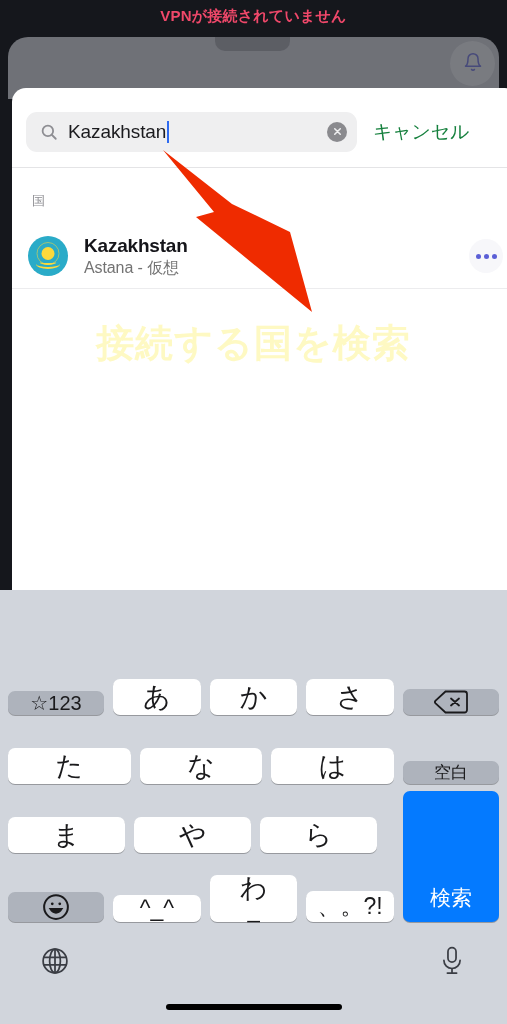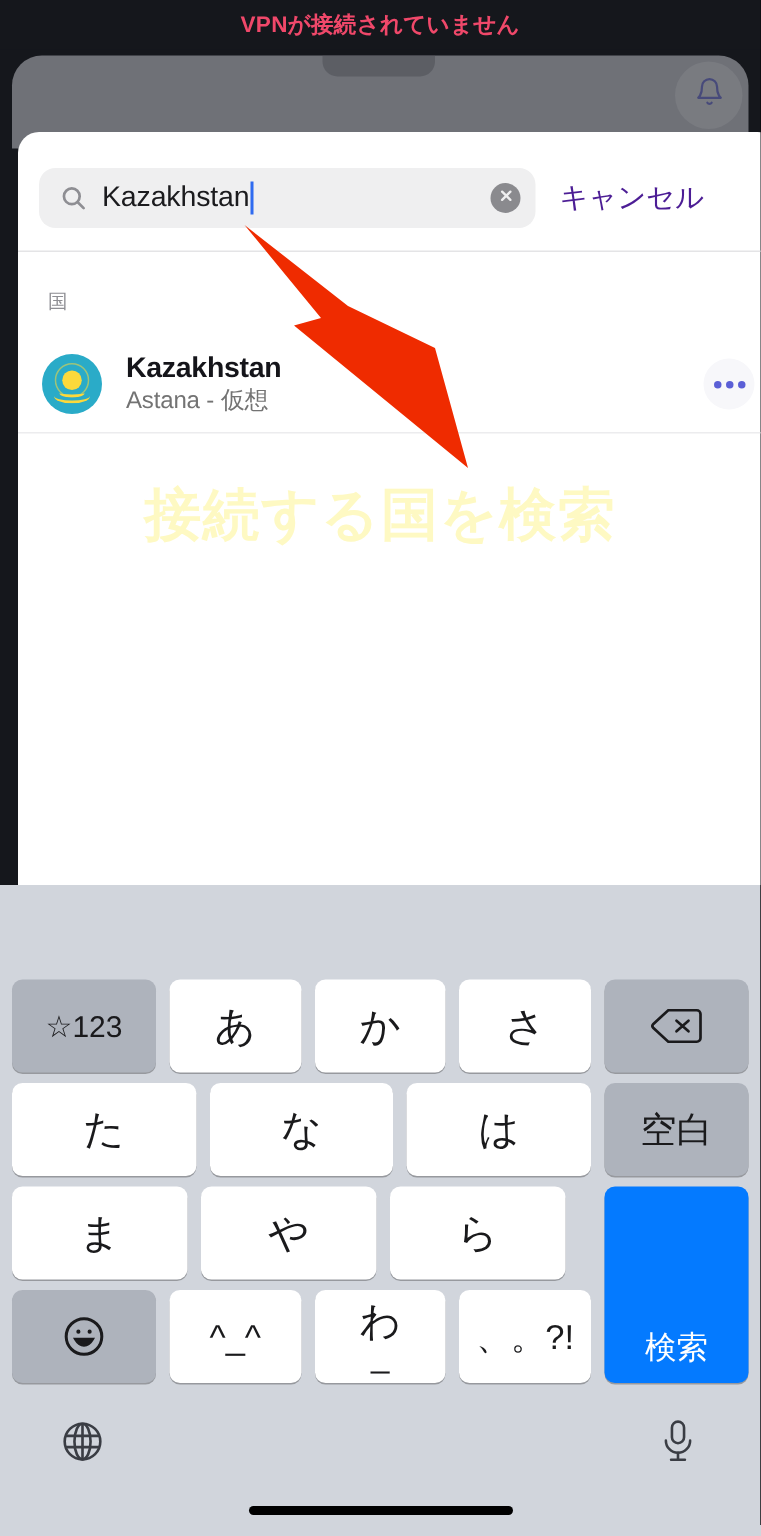--- a/index.html
+++ b/index.html
@@ -62,21 +62,21 @@
     display:inline-block; width:2px; height:22px; background:#2f6bf0;
     vertical-align:-4px; margin-left:1px;
   }
   .clear-btn {
     position:absolute; right:10px; top:50%; transform:translateY(-50%);
     width:20px; height:20px; border-radius:50%; background:#8a8a8e;
     display:flex; align-items:center; justify-content:center;
   }
   .clear-btn svg { width:11px; height:11px; }
   .cancel-btn {
-    margin-left:16px; font-size:19px; color:#4c1d95; white-space:nowrap;
+    margin-left:16px; font-size:19px; color:#15803d; white-space:nowrap;
     letter-spacing:-.2px;
   }
 
   
   .sheet-divider {
     position:absolute; left:0; top:79px; width:507px; height:1px; background:#e4e4e6;
   }
   .section-label {
     position:absolute; left:20px; top:104px;
     font-size:13px; color:#8e8e93; letter-spacing:.2px;
@@ -145,31 +145,31 @@
       3px 3px 0 #fff, -3px 3px 0 #fff, 3px -3px 0 #fff, -3px -3px 0 #fff;
   }
 
   
   .keyboard {
     position:absolute; left:0; top:590px; width:507px; height:434px;
     background:#d1d5dc;
   }
   .kb-rows { position:absolute; left:0; top:63px; width:507px; }
   .kb-row {
-    display:flex; height:62px; margin-bottom:7px; padding:0 8px; gap:9px;
+    display:flex; height:62px; margin-bottom:7px; padding:0 8px; gap:9px;align-items:flex-end;
   }
   .key {
     border-radius:7px; display:flex; align-items:center; justify-content:center;
     font-size:27px; color:#1a1a1c;
     box-shadow:0 1px 0 rgba(0,0,0,.28);
   }
   .key.letter { flex:1 1 0; background:#fff; }
   .key.fn     { flex:0 0 96px; background:#aeb3bc; }
   .key.fn-small { font-size:20px; }
-  .key.fn-ja { font-size:24px;font-family:Liberation Mono, monospace; }
+  .key.fn-ja { font-size:17px;font-family:Liberation Mono, monospace; }
   .key.blue {
     flex:0 0 96px; background:#047aff; color:#fff; font-size:21px;
     align-items:flex-end; justify-content:center; padding-bottom:10px;
   }
   .key svg { display:block; }
   .wa-wrap { display:flex; flex-direction:column; align-items:center; line-height:1; }
   .wa-wrap .u { font-size:22px; margin-top:-2px; }
 
   .kb-bottom {
     position:absolute; left:0; bottom:0; width:507px; height:92px;

